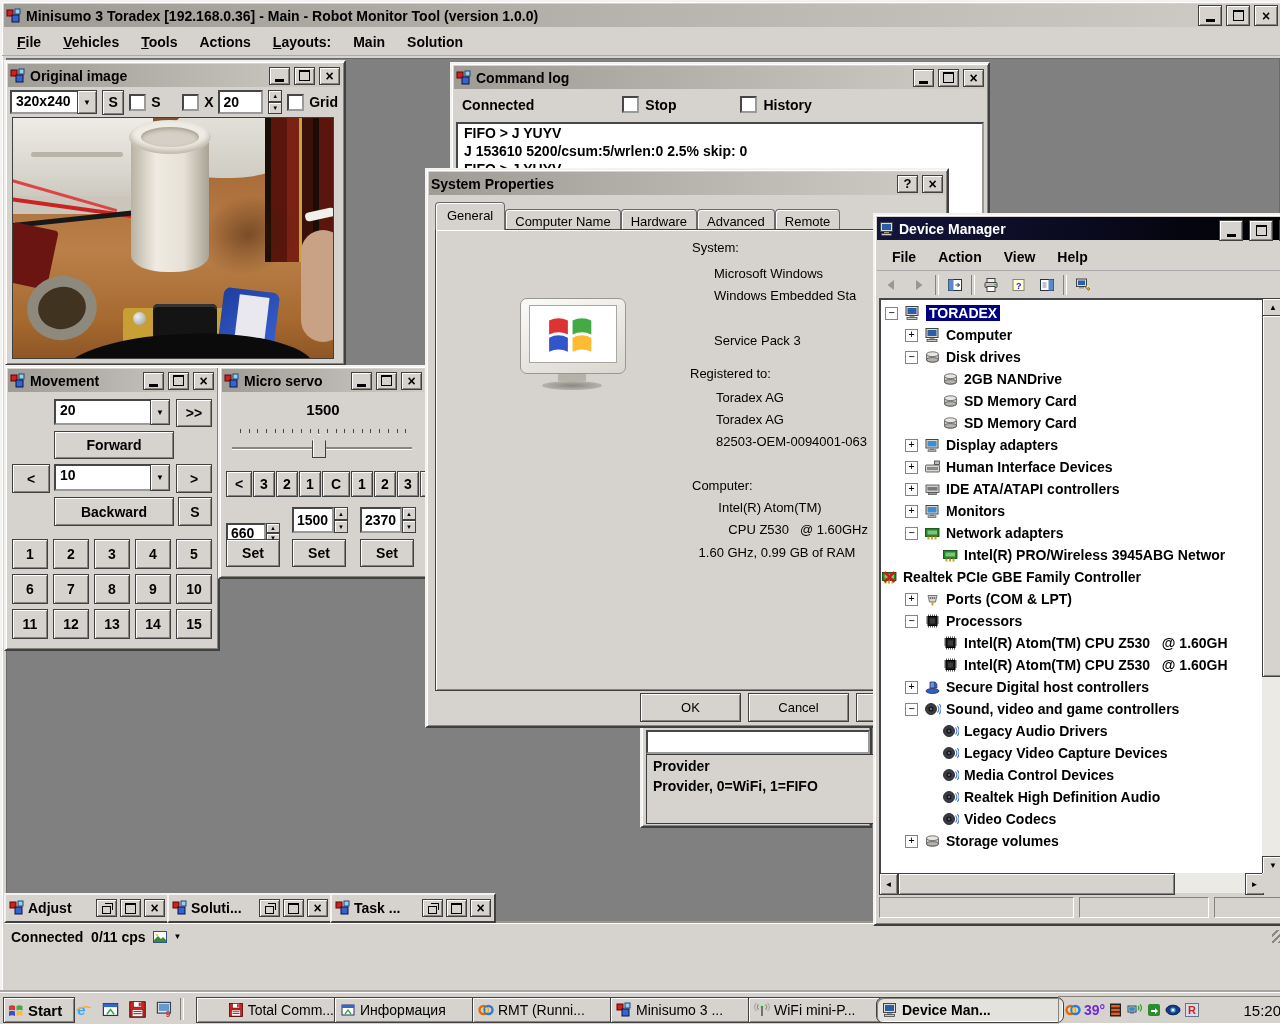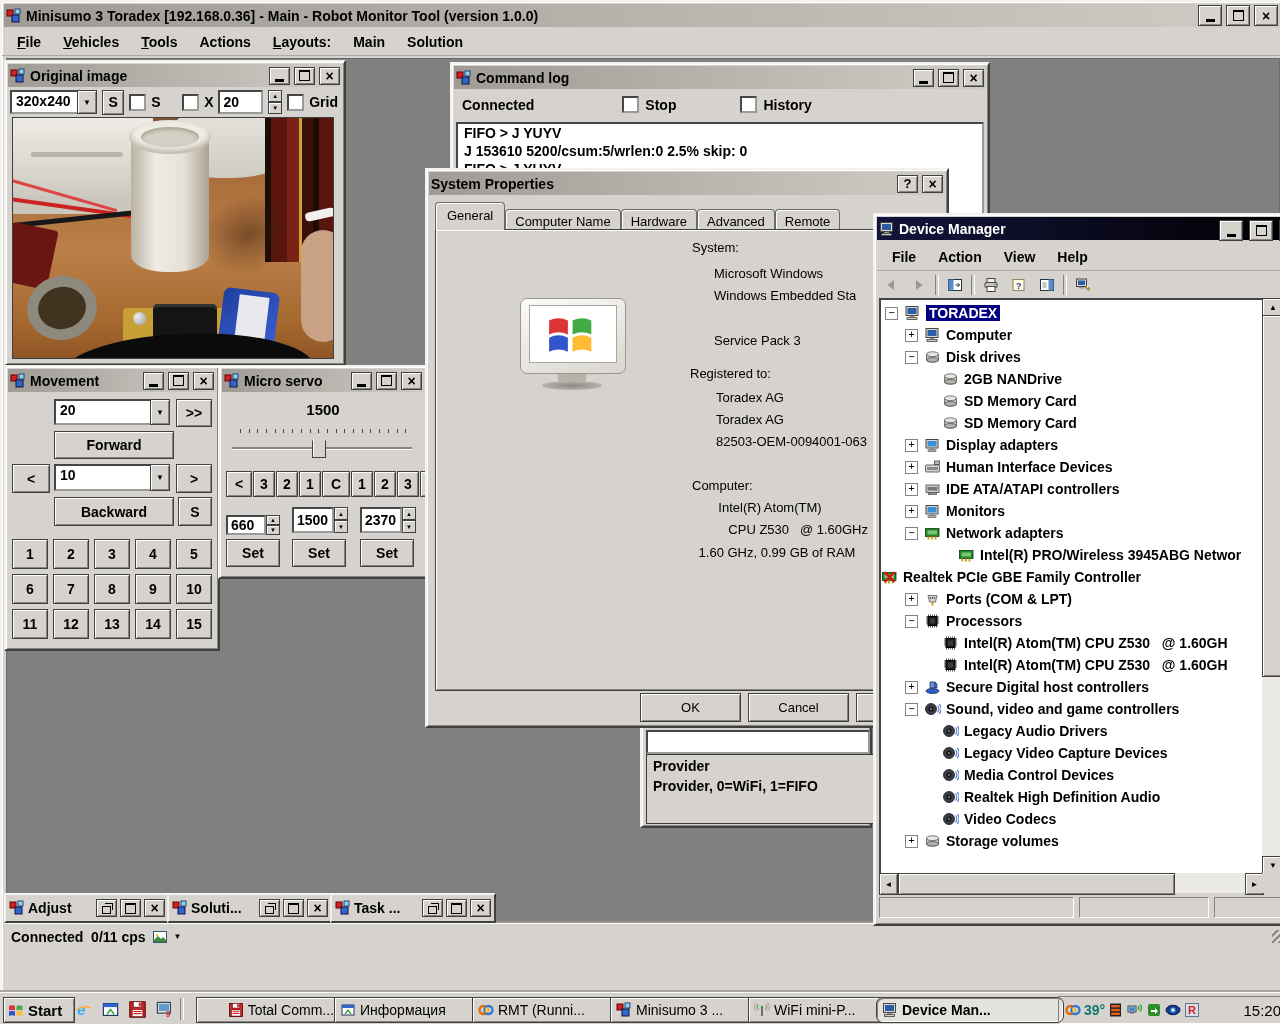--- a/index.html
+++ b/index.html
@@ -70,21 +70,21 @@
   .qlaunch{position:absolute;left:74px;top:5px;height:22px;display:flex;gap:8px;align-items:center;}
   .qlaunch .ic{width:19px;height:19px;}
   .tsep{position:absolute;left:180px;top:5px;width:2px;height:22px;border-left:1px solid #86837d;border-right:1px solid #fff;}
   .taskbtn{position:absolute;top:4px;height:24px;display:flex;align-items:center;gap:4px;padding:0 5px;
            background:#d6d3ce;border:1px solid #404040;box-shadow:inset 1px 1px 0 #fff, inset -1px -1px 0 #86837d;
            font-size:14px;white-space:nowrap;overflow:hidden;}
   .taskbtn.active{box-shadow:inset 1px 1px 0 #86837d, inset -1px -1px 0 #fff;background:#e4e2dc;font-weight:bold;border-radius:7px;}
   .tray{position:absolute;left:1058px;top:3px;width:216px;height:26px;display:flex;align-items:center;gap:3px;
         padding:0 6px;border:1px solid;border-color:#86837d #fff #fff #86837d;}
   .tray .clock{margin-left:auto;font-size:15px;}
-  .tray .temp{color:#0f766e;font-weight:bold;font-size:14px;}
+  .tray .temp{color:#6d28d9;font-weight:bold;font-size:14px;}
   .cam{position:absolute;left:6px;top:55px;width:320px;height:240px;overflow:hidden;border:1px solid #404040;
        background:linear-gradient(180deg,#7d5130 0%,#a96c3a 22%,#bb8049 55%,#a5692f 85%,#8f5626 100%);}
   .cam div{position:absolute;}
   .miniwin{position:absolute;top:893px;width:156px;height:26px;background:#d6d3ce;border:2px solid;
            border-color:#f4f2ee #404040 #404040 #f4f2ee;display:flex;align-items:center;gap:3px;padding:0 3px;}
   .miniwin .mt{flex:1;font-weight:bold;font-size:14px;overflow:hidden;white-space:nowrap;}
   .ticks{background:repeating-linear-gradient(90deg,#444 0 1px,transparent 1px 8.7px);}
   .groove{height:2px;background:#8a8780;box-shadow:0 1px 0 #fff;}
   .sliderthumb{width:12px;height:23px;background:#d6d3ce;border:1px solid #404040;
                clip-path:polygon(50% 0,100% 32%,100% 100%,0 100%,0 32%);box-shadow:inset 1px 1px 0 #fff;}
@@ -320,21 +320,21 @@
         <div class="btn" style="width: 24px;">&lt;</div>
         <div class="btn" style="width: 20px;">3</div>
         <div class="btn" style="width: 20px;">2</div>
         <div class="btn" style="width: 20px;">1</div>
         <div class="btn focus" style="width: 26px;">C</div>
         <div class="btn" style="width: 20px;">1</div>
         <div class="btn" style="width: 20px;">2</div>
         <div class="btn" style="width: 20px;">3</div>
         <div class="btn" style="width: 24px;">&gt;</div>
       </div>
-    <div style="position:absolute;left:6px;top:148px;width:54px;height:20px;display:flex">
+    <div style="position:absolute;left:6px;top:156px;width:54px;height:20px;display:flex">
       <div class="field" style="flex:1">660</div>
       <div class="ud">
           <span>▲</span>
           <span>▼</span>
         </div>
     </div>
     <div style="position:absolute;left:72px;top:140px;width:56px;height:26px;display:flex">
       <div class="field" style="flex:1">1500</div>
       <div class="ud">
           <span>▲</span>
@@ -616,21 +616,21 @@
               <rect x="5.5" y="11" width="4" height="1.8" fill="#999"></rect>
               <rect x="3.5" y="12.8" width="8" height="1.6" fill="#bbb" stroke="#444" stroke-width="0.6"></rect>
             </svg></span><span class="lbl">Monitors</span></div>
         <div class="tree-row" style="padding-left: 24px;"><span class="exp">−</span><span class="ic"><svg viewBox="0 0 16 16">
               <rect x="1" y="3.5" width="13.5" height="8" fill="#1f8a1f" stroke="#0a3a0a" stroke-width="0.8"></rect>
               <rect x="3" y="5.5" width="9.5" height="4" fill="#7cc47c"></rect>
               <rect x="3" y="11.5" width="2" height="3" fill="#c9a227"></rect>
               <rect x="6.5" y="11.5" width="2" height="3" fill="#c9a227"></rect>
               <rect x="10" y="11.5" width="2" height="3" fill="#c9a227"></rect>
             </svg></span><span class="lbl">Network adapters</span></div>
-        <div class="tree-row" style="padding-left: 61px; margin-left: 16px;"><span class="ic"><svg viewBox="0 0 16 16">
+        <div class="tree-row" style="padding-left: 61px;"><span class="ic"><svg viewBox="0 0 16 16">
               <rect x="1" y="3.5" width="13.5" height="8" fill="#1f8a1f" stroke="#0a3a0a" stroke-width="0.8"></rect>
               <rect x="3" y="5.5" width="9.5" height="4" fill="#7cc47c"></rect>
               <rect x="3" y="11.5" width="2" height="3" fill="#c9a227"></rect>
               <rect x="6.5" y="11.5" width="2" height="3" fill="#c9a227"></rect>
               <rect x="10" y="11.5" width="2" height="3" fill="#c9a227"></rect>
             </svg></span><span class="lbl">Intel(R) PRO/Wireless 3945ABG Networ</span></div>
         <div class="tree-row" style=""><span class="ic"><svg viewBox="0 0 16 16">
               <rect x="1" y="3.5" width="13.5" height="8" fill="#1f8a1f" stroke="#0a3a0a" stroke-width="0.8"></rect>
               <rect x="3" y="5.5" width="9.5" height="4" fill="#7cc47c"></rect>
               <rect x="3" y="11.5" width="2" height="3" fill="#c9a227"></rect>

